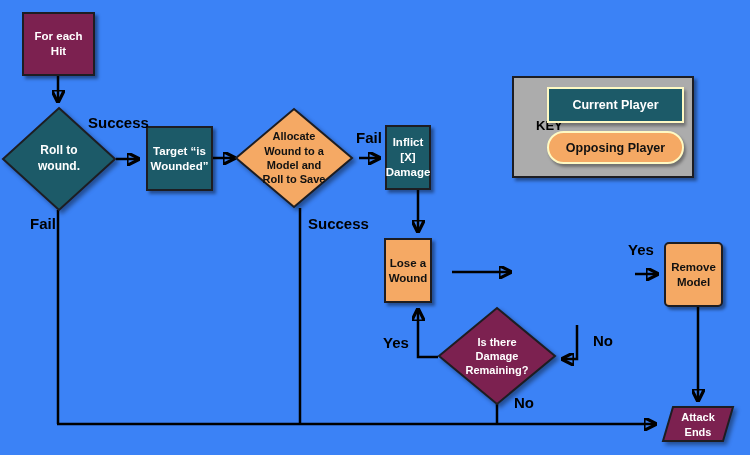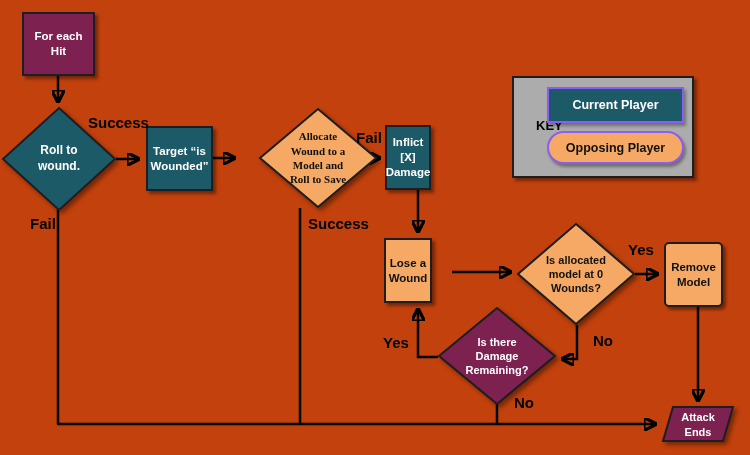--- a/index.html
+++ b/index.html
@@ -1,17 +1,17 @@
 <!DOCTYPE html>
 <html><head>
 <meta charset="utf-8">
 <style>
   html,body { margin:0; padding:0; background:#ffffff; }
   #stage {
-    position:relative; width:750px; height:455px; background:#c2410c;
+    position:relative; width:750px; height:455px; background:#3b82f6;
     font-family:"Liberation Sans","DejaVu Sans",sans-serif; overflow:hidden;
   }
   
   #connectors { position:absolute; left:0; top:0; width:750px; height:455px; }
   #connectors path, #connectors line { stroke:#000; stroke-width:2.5; fill:none; }
 
   
   .rect-node {
     position:absolute; border:2px solid #1d1d22; box-sizing:border-box;
     display:flex; align-items:center; justify-content:center; text-align:center;
@@ -39,21 +39,21 @@
   }
 
   
   #key-box {
     position:absolute; left:512px; top:76px; width:182px; height:102px;
     background:#ACACAC; border:2px solid #1d1d22; box-sizing:border-box;
     box-shadow:3px 3px 3px rgba(0,0,0,0.40);
   }
   #key-title { position:absolute; left:7px; top:40px; font-weight:bold; font-size:13px; color:#000;margin-left:15px; }
   .key-entry {
-    position:absolute; left:33px; width:137px; border:2px solid #8b5cf6; box-sizing:border-box;
+    position:absolute; left:33px; width:137px; border:2px solid #fef9c3; box-sizing:border-box;
     display:flex; align-items:center; justify-content:center;
     font-weight:bold; font-size:12.5px; box-shadow:2px 3px 3px rgba(0,0,0,0.35);
   }
   #key-current  { top:9px;  height:36px; background:#1C5A68; color:#fff; }
   #key-opposing { top:53px; height:33px; background:#F5A964; color:#111; border-radius:17px; }
 </style>
 </head>
 <body>
 
 <div id="stage">
@@ -87,44 +87,36 @@
     <svg width="114" height="104">
       <polygon points="57,1 113,52 57,103 1,52" fill="#1C5A68" stroke="#1d1d22" stroke-width="2"></polygon>
     </svg>
     <div class="txt txt-white" style="font-size:12px;">Roll to
 wound.</div>
   </div>
 
   <div class="rect-node teal" style="left:146px; top:126px; width:67px; height:65px;">Target “is
 Wounded”</div>
 
-  <div class="shape-node" style="left:259px; top:108px; width:118px; height:100px;font-family:Liberation Serif, serif;">
+  <div class="shape-node" style="left:235px; top:108px; width:118px; height:100px;">
     <svg width="118" height="100">
       <polygon points="59,1 117,50 59,99 1,50" fill="#F5A964" stroke="#1d1d22" stroke-width="2"></polygon>
     </svg>
     <div class="txt txt-black">Allocate
 Wound to a
 Model and
 Roll to Save</div>
   </div>
 
   <div class="rect-node teal" style="left:385px; top:125px; width:46px; height:65px;">Inflict [X]
 Damage</div>
 
   <div class="rect-node orange" style="left:384px; top:238px; width:48px; height:65px;">Lose a
 Wound</div>
 
-  <div class="shape-node" style="left:517px; top:223px; width:118px; height:102px;">
-    <svg width="118" height="102">
-      <polygon points="59,1 117,51 59,101 1,51" fill="#F5A964" stroke="#1d1d22" stroke-width="2"></polygon>
-    </svg>
-    <div class="txt txt-black">Is allocated
-model at 0
-Wounds?</div>
-  </div>
 
   <div class="rect-node orange" style="left:664px; top:242px; width:59px; height:65px; border-radius:5px;">Remove
 Model</div>
 
   <div class="shape-node" style="left:438px; top:307px; width:118px; height:98px;text-decoration:underline;">
     <svg width="118" height="98">
       <polygon points="59,1 117,49 59,97 1,49" fill="#7C2150" stroke="#1d1d22" stroke-width="2"></polygon>
     </svg>
     <div class="txt txt-white">Is there
 Damage

